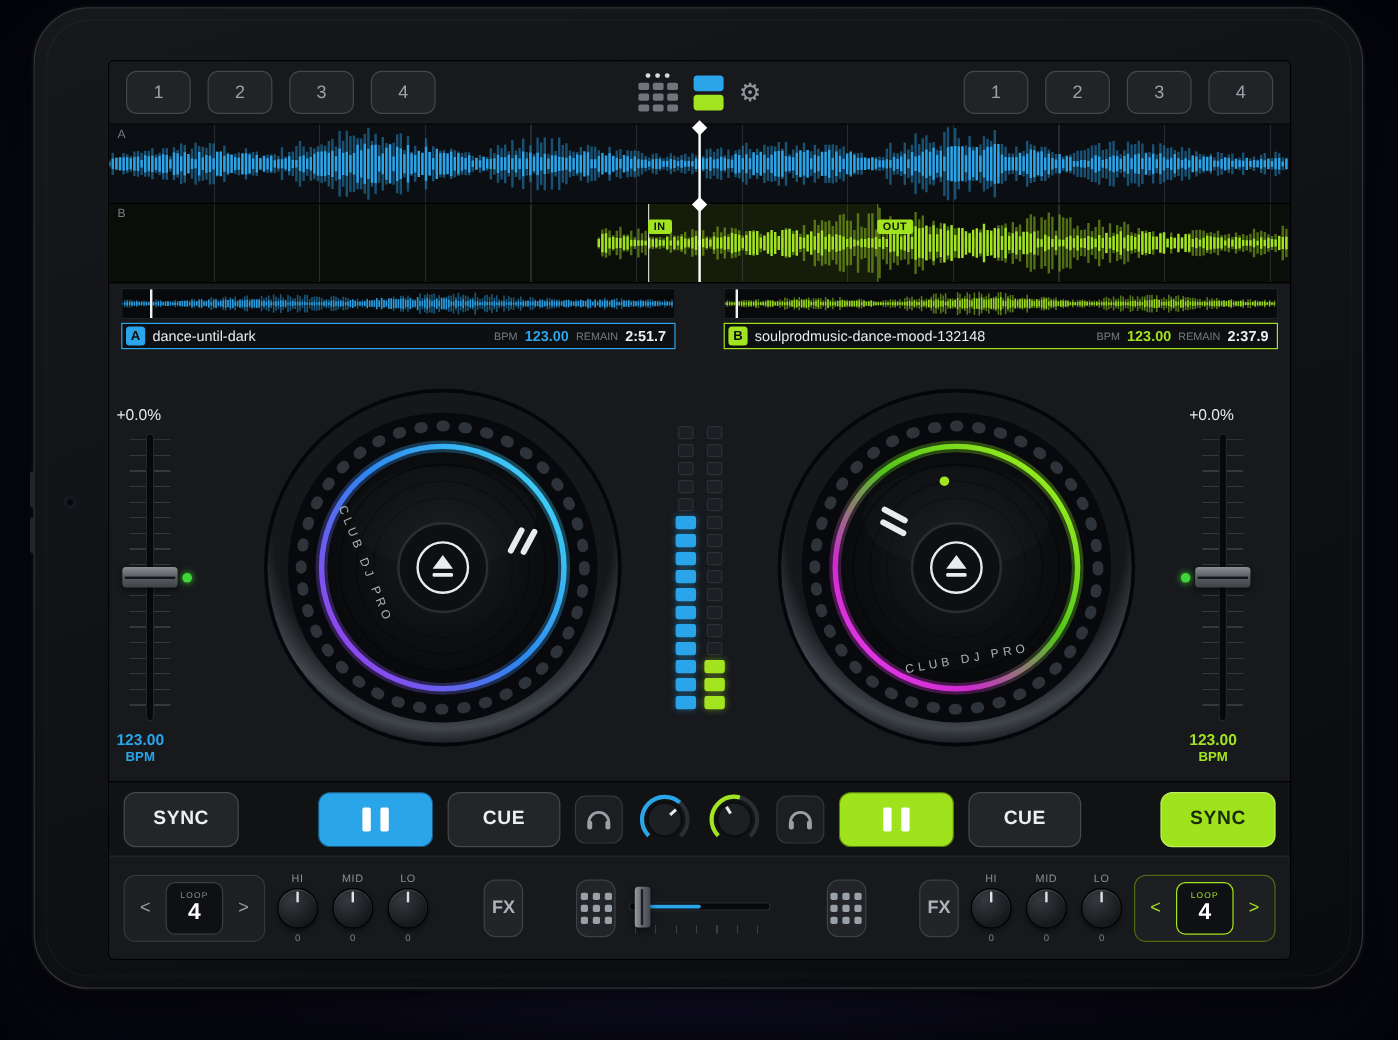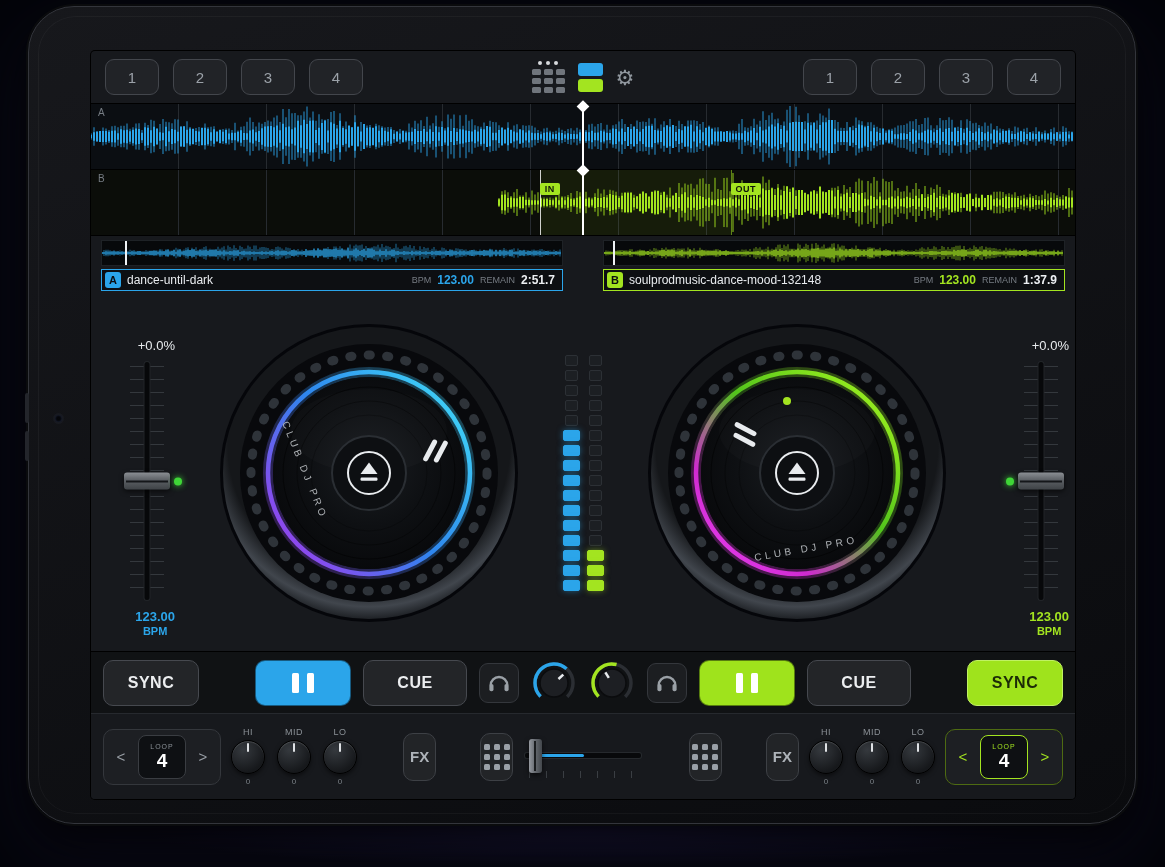--- a/index.html
+++ b/index.html
@@ -66,21 +66,21 @@
   .infobar.a{border-color:#2ba5ea;} .infobar.b{border-color:#a3e420;}
   .badge{width:16px;height:16px;border-radius:3px;display:flex;align-items:center;justify-content:center;
     font-size:11px;font-weight:700;color:#0c0e10;flex:none;}
   .badge.a{background:#2ba5ea;} .badge.b{background:#a3e420;}
   .title{color:#e8ebee;flex:1;white-space:nowrap;overflow:hidden;}
   .lbl{font-size:9px;color:#767c83;} .val{font-weight:700;}
   .white-t{color:#eceff2;} .blue-t{color:#2ba5ea;} .green-t{color:#a3e420;}
 
   
   .decksec{flex:1;display:flex;align-items:center;justify-content:space-between;padding:0 6px;}
-  .pitchcol{width:78px;display:flex;flex-direction:column;align-items:flex-end;gap:9px;margin-top:31px;}
+  .pitchcol{width:78px;display:flex;flex-direction:column;align-items:flex-start;gap:9px;margin-top:31px;}
   .pitchval{color:#e7eaed;font-size:13px;}
   .fader{position:relative;width:56px;height:238px;}
   .fader .ruler{position:absolute;left:50%;top:4px;bottom:4px;width:34px;transform:translateX(-50%);
     background:repeating-linear-gradient(180deg,#34383d 0 1px,transparent 1px 13px);}
   .fader .groove{position:absolute;left:50%;top:0;bottom:0;width:5px;transform:translateX(-50%);
     background:#07080a;border-radius:3px;box-shadow:0 0 0 1px #222529;}
   .fhandle{position:absolute;left:50%;top:50%;width:46px;height:17px;transform:translate(-50%,-50%);
     background:linear-gradient(#8b8f94,#5c6065 45%,#3f4347);border-radius:3px;
     box-shadow:0 2px 5px rgba(0,0,0,.6);}
   .fhandle::after{content:"";position:absolute;left:2px;right:2px;top:50%;height:2px;margin-top:-1px;background:#15171a;}
@@ -96,21 +96,21 @@
   .vucol{display:flex;flex-direction:column;gap:4px;align-items:center;}
   .vu-seg{width:13px;height:11px;border-radius:2px;background:#1c1f23;border:1px solid #2c3035;}
   .vu-seg.lit-blue{width:17px;background:#2ba5ea;border-color:#2ba5ea;box-shadow:0 0 6px rgba(43,165,234,.5);}
   .vu-seg.lit-green{width:17px;background:#a3e420;border-color:#a3e420;box-shadow:0 0 6px rgba(163,228,32,.5);}
 
   
   .transport{height:62px;background:#101214;border-top:1px solid #000;display:flex;align-items:center;
     gap:12px;padding:0 12px;}
   .tbtn{height:46px;border-radius:10px;background:#232528;border:1px solid #46494f;color:#eceef0;
     font-weight:700;font-size:16px;display:flex;align-items:center;justify-content:center;letter-spacing:.5px;}
-  .tbtn.sync{width:96px;} .tbtn.cue{width:104px;}
+  .tbtn.sync{width:96px;} .tbtn.cue{width:94px;}
   .tbtn.sync-active{background:#9fe31c;border-color:#c0f163;color:#1c2b07;}
   .playbtn{width:96px;height:46px;border-radius:10px;display:flex;align-items:center;justify-content:center;
     gap:8px;border:1px solid rgba(0,0,0,.45);}
   .playbtn.blue{background:#2ba5ea;} .playbtn.green{background:#9fe31c;}
   .pbar{width:7px;height:20px;background:#fff;border-radius:1.5px;}
   .phbtn{width:40px;height:40px;border-radius:9px;background:#1c1e21;border:1px solid #34373c;
     display:flex;align-items:center;justify-content:center;}
   .tknob{width:46px;height:46px;}
 
   
@@ -253,21 +253,21 @@
               <path d="M0 12.0L0 14.0M2 11.8L2 14.2M4 12.0L4 14.0M6 12.0L6 14.0M8 11.9L8 14.1M10 11.7L10 14.3M12 11.4L12 14.6M14 11.3L14 14.7M16 11.3L16 14.7M18 11.9L18 14.1M20 11.0L20 15.0M22 11.3L22 14.7M24 11.6L24 14.4M26 10.7L26 15.3M28 12.0L28 14.0M30 11.8L30 14.2M32 11.7L32 14.3M34 11.3L34 14.7M36 10.5L36 15.5M38 10.6L38 15.4M40 10.5L40 15.5M42 11.7L42 14.3M44 10.9L44 15.1M46 11.9L46 14.1M48 11.4L48 14.6M50 11.8L50 14.2M52 11.4L52 14.6M54 11.3L54 14.7M56 10.3L56 15.7M58 9.7L58 16.3M60 9.8L60 16.2M62 10.8L62 15.2M64 9.6L64 16.4M66 10.1L66 15.9M68 9.5L68 16.5M70 10.0L70 16.0M72 11.6L72 14.4M74 11.4L74 14.6M76 10.5L76 15.5M78 9.7L78 16.3M80 11.5L80 14.5M82 11.7L82 14.3M84 11.2L84 14.8M86 9.3L86 16.7M88 11.3L88 14.7M90 11.3L90 14.7M92 11.7L92 14.3M94 10.6L94 15.4M96 10.4L96 15.6M98 9.6L98 16.4M100 10.1L100 15.9M102 11.2L102 14.8M104 10.4L104 15.6M106 10.2L106 15.8M108 10.7L108 15.3M110 10.7L110 15.3M112 10.2L112 15.8M114 11.5L114 14.5M116 10.1L116 15.9M118 11.0L118 15.0M120 10.8L120 15.2M122 10.5L122 15.5M124 11.2L124 14.8M126 11.7L126 14.3M128 11.7L128 14.3M130 11.8L130 14.2M132 11.9L132 14.1M134 11.9L134 14.1M136 12.0L136 14.0M138 12.0L138 14.0M140 11.6L140 14.4M142 11.3L142 14.7M144 11.4L144 14.6M146 12.0L146 14.0M148 12.0L148 14.0M150 11.5L150 14.5M152 11.1L152 14.9M154 10.7L154 15.3M156 11.3L156 14.7M158 10.3L158 15.7M160 11.6L160 14.4M162 11.6L162 14.4M164 9.9L164 16.1M166 11.3L166 14.7M168 10.6L168 15.4M170 9.6L170 16.4M172 9.3L172 16.7M174 10.7L174 15.3M176 9.0L176 17.0M178 9.7L178 16.3M180 10.7L180 15.3M182 10.1L182 15.9M184 11.4L184 14.6M186 10.6L186 15.4M188 9.1L188 16.9M190 10.6L190 15.4M192 9.6L192 16.4M194 8.0L194 18.0M196 10.0L196 16.0M198 8.8L198 17.2M200 8.9L200 17.1M202 8.7L202 17.3M204 9.7L204 16.3M206 10.4L206 15.6M208 8.2L208 17.8M210 8.8L210 17.2M212 8.2L212 17.8M214 7.6L214 18.4M216 9.2L216 16.8M218 9.3L218 16.7M220 9.2L220 16.8M222 8.4L222 17.6M224 8.5L224 17.5M226 7.9L226 18.1M228 8.5L228 17.5M230 7.0L230 19.0M232 10.5L232 15.5M234 10.4L234 15.6M236 8.1L236 17.9M238 9.3L238 16.7M240 10.2L240 15.8M242 8.5L242 17.5M244 10.3L244 15.7M246 8.7L246 17.3M248 9.1L248 16.9M250 9.4L250 16.6M252 9.4L252 16.6M254 8.8L254 17.2M256 10.1L256 15.9M258 10.8L258 15.2M260 9.4L260 16.6M262 10.7L262 15.3M264 9.5L264 16.5M266 8.7L266 17.3M268 8.4L268 17.6M270 11.1L270 14.9M272 10.1L272 15.9M274 10.4L274 15.6M276 10.3L276 15.7M278 11.1L278 14.9M280 10.0L280 16.0M282 10.6L282 15.4M284 10.1L284 15.9M286 10.8L286 15.2M288 11.7L288 14.3M290 11.3L290 14.7M292 11.8L292 14.2M294 11.6L294 14.4M296 11.4L296 14.6M298 10.7L298 15.3M300 11.4L300 14.6M302 11.0L302 15.0M304 12.0L304 14.0M306 11.8L306 14.2M308 12.0L308 14.0M310 11.3L310 14.7M312 12.0L312 14.0M314 12.0L314 14.0M316 11.6L316 14.4M318 11.0L318 15.0M320 11.9L320 14.1M322 11.8L322 14.2M324 11.7L324 14.3M326 10.9L326 15.1M328 10.8L328 15.2M330 11.1L330 14.9M332 11.2L332 14.8M334 11.6L334 14.4M336 11.8L336 14.2M338 10.9L338 15.1M340 10.7L340 15.3M342 10.6L342 15.4M344 11.1L344 14.9M346 11.1L346 14.9M348 11.5L348 14.5M350 9.6L350 16.4M352 10.5L352 15.5M354 9.8L354 16.2M356 9.9L356 16.1M358 9.1L358 16.9M360 9.1L360 16.9M362 9.5L362 16.5M364 11.3L364 14.7M366 11.3L366 14.7M368 11.2L368 14.8M370 10.8L370 15.2M372 9.6L372 16.4M374 9.4L374 16.6M376 10.9L376 15.1M378 11.4L378 14.6M380 9.3L380 16.7M382 9.4L382 16.6M384 11.0L384 15.0M386 10.0L386 16.0M388 11.4L388 14.6M390 10.8L390 15.2M392 11.1L392 14.9M394 11.5L394 14.5M396 11.6L396 14.4M398 11.7L398 14.3M400 11.1L400 14.9M402 11.7L402 14.3M404 11.2L404 14.8M406 10.9L406 15.1M408 10.7L408 15.3M410 10.8L410 15.2M412 10.5L412 15.5M414 11.2L414 14.8M416 10.1L416 15.9M418 10.8L418 15.2M420 10.3L420 15.7M422 10.2L422 15.8M424 11.9L424 14.1M426 11.0L426 15.0M428 11.1L428 14.9M430 10.7L430 15.3M432 11.1L432 14.9M434 11.7L434 14.3M436 11.7L436 14.3M438 12.0L438 14.0M440 11.4L440 14.6M442 10.9L442 15.1M444 11.7L444 14.3M446 11.3L446 14.7M448 11.4L448 14.6M450 11.1L450 14.9M452 12.0L452 14.0M454 11.2L454 14.8M456 11.9L456 14.1M458 12.0L458 14.0" stroke="#a3e420" stroke-width="1.3" fill="none" stroke-opacity="0.9"></path>
             </svg>
           <div class="ovph" style="left:2%"></div>
         </div>
         <div class="infobar b">
           <span class="badge b">B</span>
           <span class="title">soulprodmusic-dance-mood-132148</span>
           <span class="lbl">BPM</span>
           <span class="val green-t">123.00</span>
           <span class="lbl">REMAIN</span>
-          <span class="val white-t">1:37.9</span>
+          <span class="val white-t">2:37.9</span>
         </div>
       </div>
     </div>
 
     <div class="decksec">
 
       <div class="pitchcol">
         <div class="pitchval">+0.0%</div>
         <div class="fader">
           <div class="ruler"></div>

